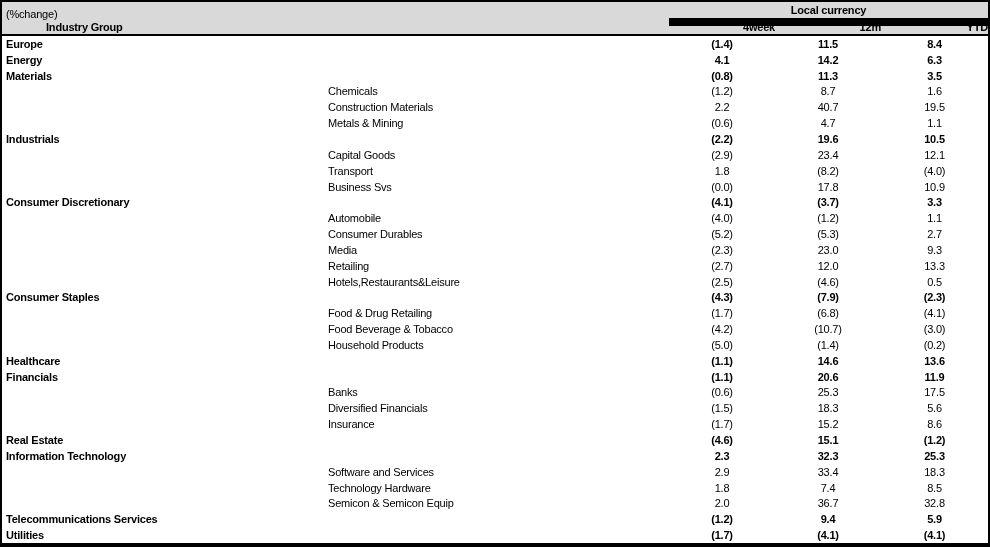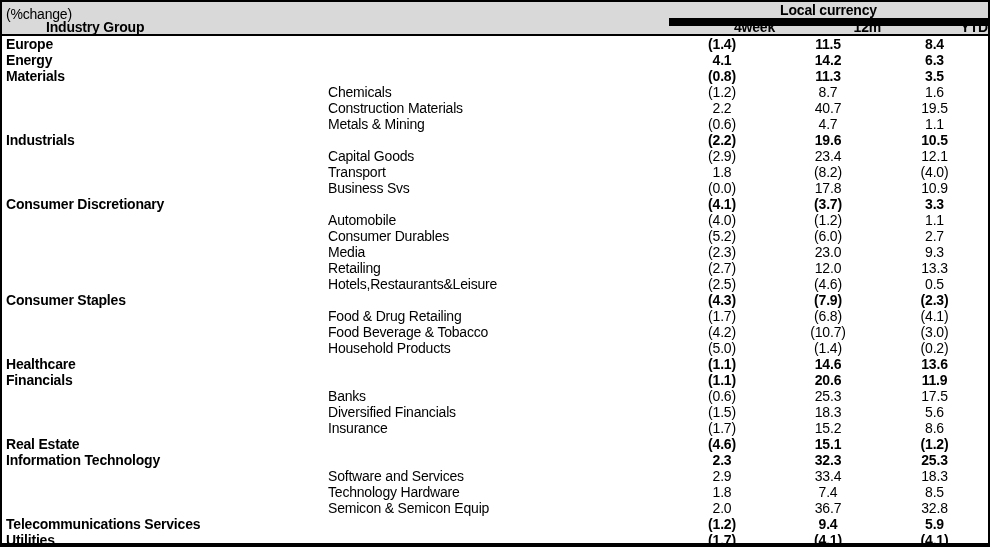--- a/index.html
+++ b/index.html
@@ -13,21 +13,21 @@
     width: 990px;
     height: 547px;
     border-left: 2px solid #000;
     border-right: 2px solid #000;
     border-top: 2px solid #000;
     border-bottom: 4px solid #000;
     display: flex;
     flex-direction: column;
     background: #ffffff;
     color: #000000;
-    font-size: 14px;
+    font-size: 11px;
     letter-spacing: -0.2px;
   }
   .hdr {
     background: #d9d9d9;
     border-bottom: 2px solid #000;
     flex: 0 0 auto;
   }
   .grid-row {
     display: grid;
     grid-template-columns: 1fr 106px 106px 107px;
@@ -171,21 +171,21 @@
     <div class="row sub">
       <div class="name-cell">Automobile</div>
       <div class="num-cell">(4.0)</div>
       <div class="num-cell">(1.2)</div>
       <div class="num-cell">1.1</div>
     </div>
 
     <div class="row sub">
       <div class="name-cell">Consumer Durables</div>
       <div class="num-cell">(5.2)</div>
-      <div class="num-cell">(6.0)</div>
+      <div class="num-cell">(5.3)</div>
       <div class="num-cell">2.7</div>
     </div>
 
     <div class="row sub">
       <div class="name-cell">Media</div>
       <div class="num-cell">(2.3)</div>
       <div class="num-cell">23.0</div>
       <div class="num-cell">9.3</div>
     </div>
 

